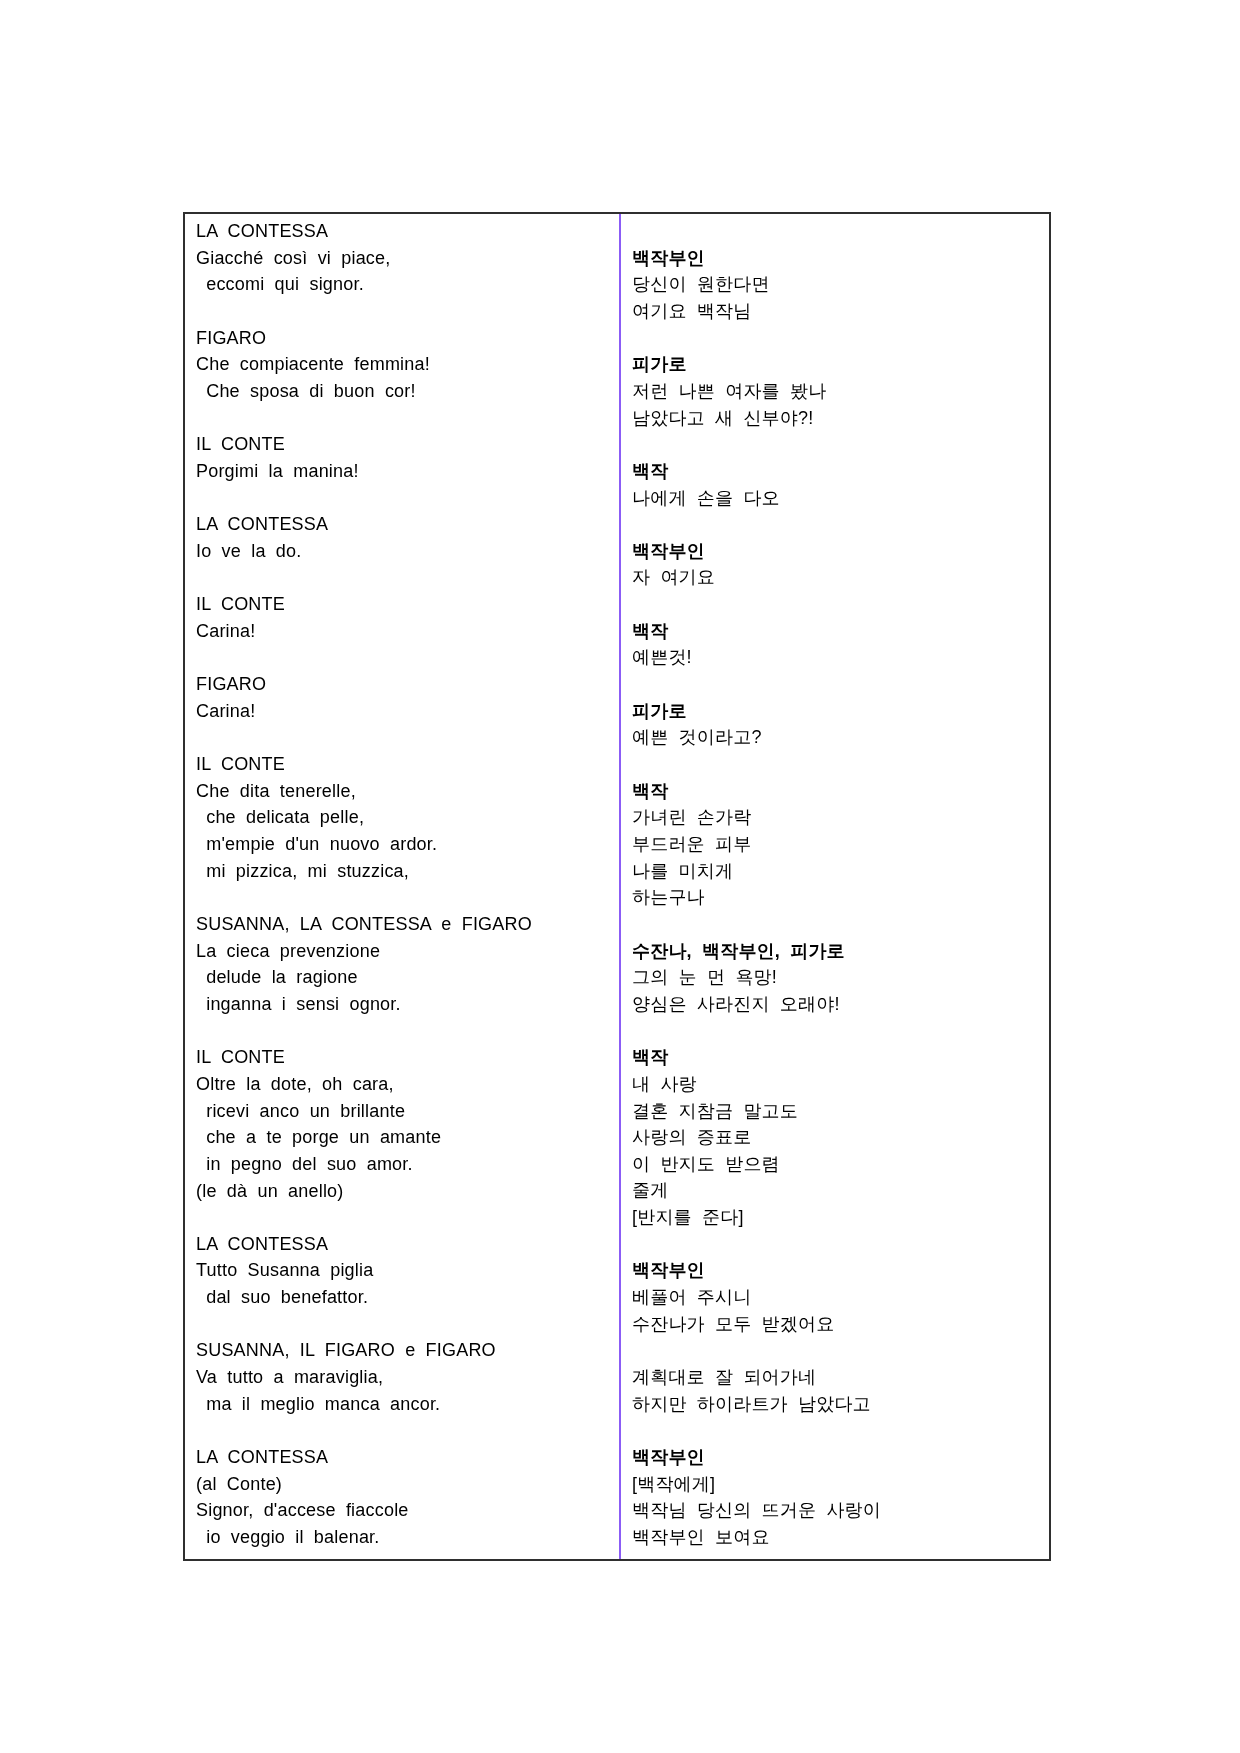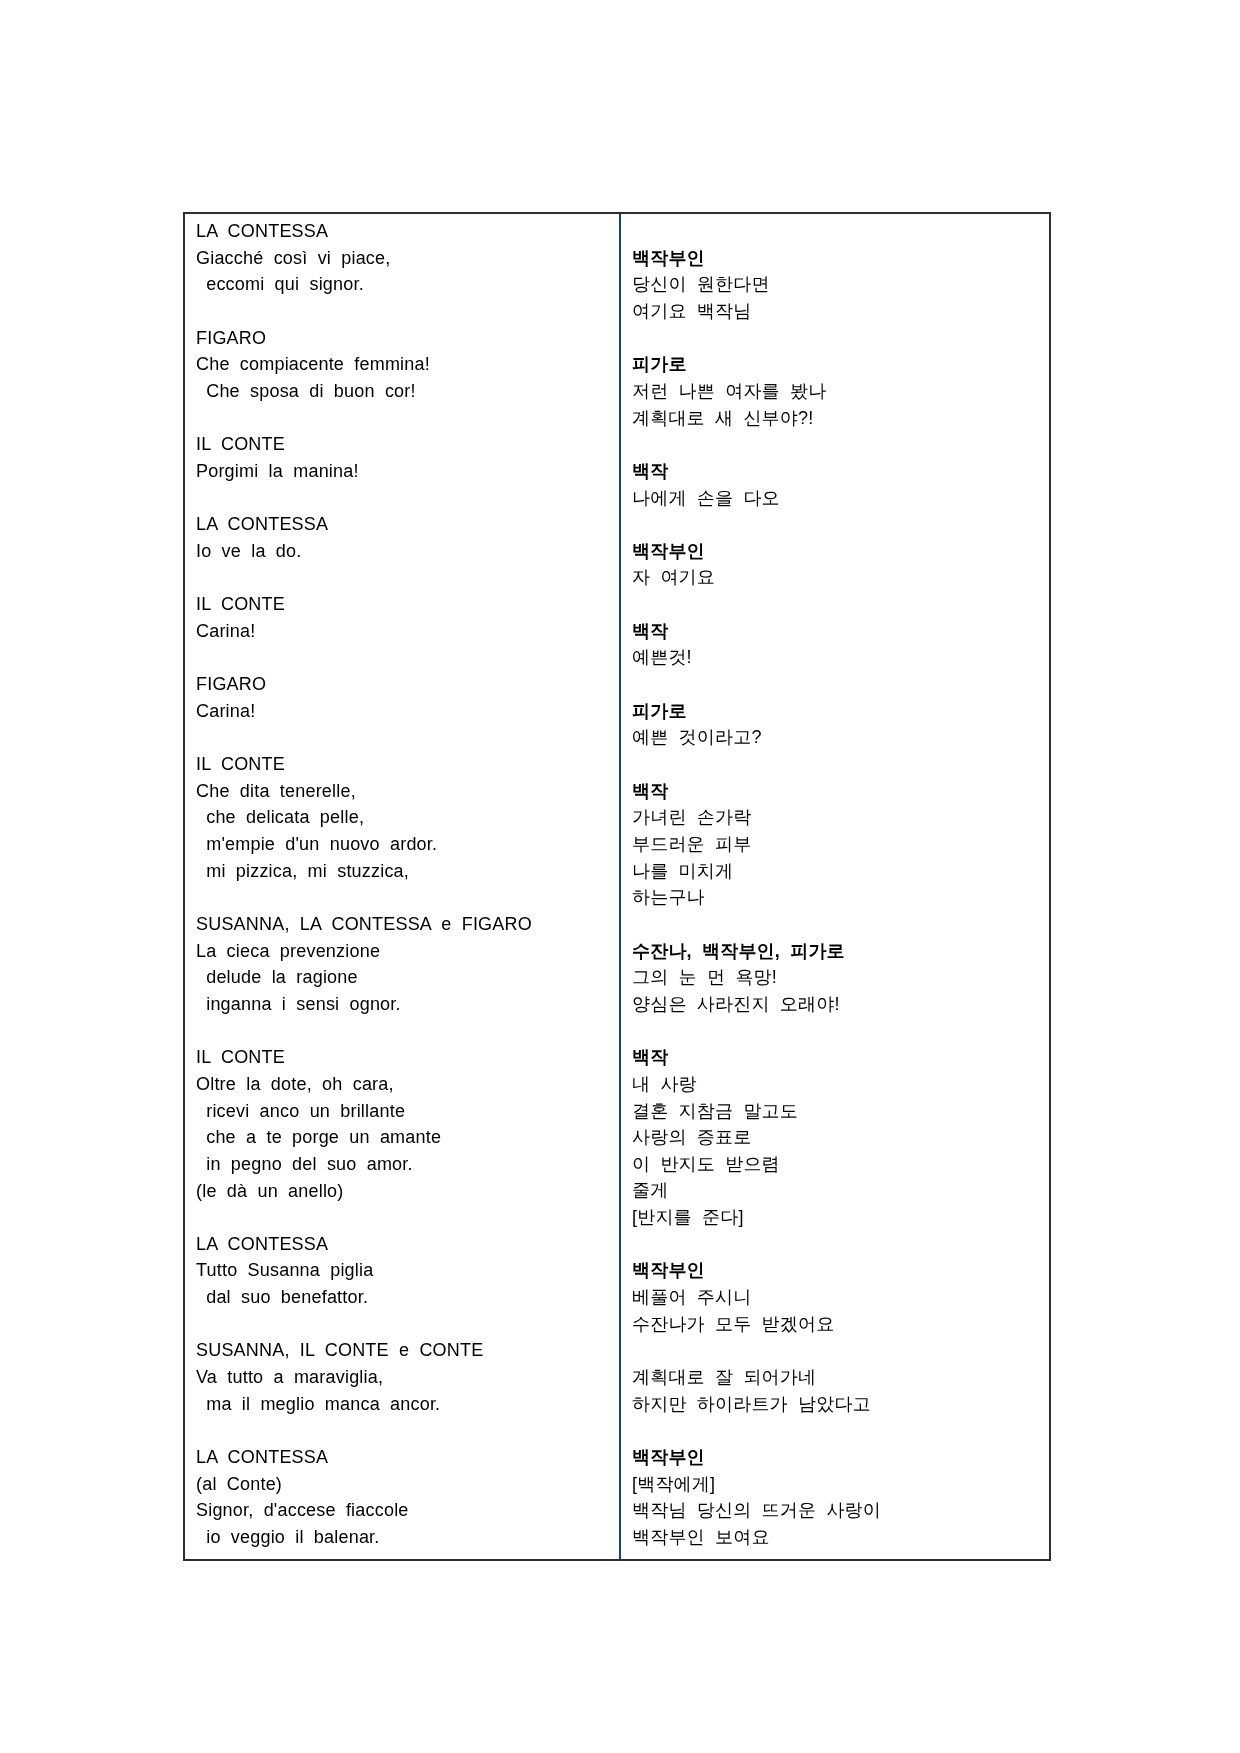--- a/index.html
+++ b/index.html
@@ -32,21 +32,21 @@
     line-height: 26.65px;
     letter-spacing: 0.2px;
     word-spacing: 5px;
   }
   .cell-left {
     width: 434px;
     padding: 4px 10px 8px 11px;
   }
   .cell-right {
     flex: 1;
-    border-left: 2px solid #0c4a6e;
+    border-left: 2px solid #8b5cf6;
     
     padding: 30.65px 10px 8px 11px;
   }
   .block { margin-bottom: 26.65px; }
   .block:last-child { margin-bottom: 0; }
   .speaker, .line {
     white-space: pre;
     min-height: 26.65px;
   }
   .speaker.bold { font-weight: 700; }
@@ -113,21 +113,21 @@
           <div class="line">(le dà un anello)</div>
         </div>
 
   <div class="block">
     <div class="speaker">LA CONTESSA</div>
   <div class="line">Tutto Susanna piglia</div>
           <div class="line"> dal suo benefattor.</div>
         </div>
 
   <div class="block">
-    <div class="speaker">SUSANNA, IL CONTE e CONTE</div>
+    <div class="speaker">SUSANNA, IL FIGARO e FIGARO</div>
   <div class="line">Va tutto a maraviglia,</div>
           <div class="line"> ma il meglio manca ancor.</div>
         </div>
 
   <div class="block">
     <div class="speaker">LA CONTESSA</div>
   <div class="line">(al Conte)</div>
           <div class="line">Signor, d'accese fiaccole</div>
           <div class="line"> io veggio il balenar.</div>
         </div>
@@ -135,21 +135,21 @@
     <div class="cell cell-right">
   <div class="block">
     <div class="speaker bold">백작부인</div>
   <div class="line">당신이 원한다면</div>
           <div class="line">여기요 백작님</div>
         </div>
 
   <div class="block">
     <div class="speaker bold">피가로</div>
   <div class="line">저런 나쁜 여자를 봤나</div>
-          <div class="line">계획대로 새 신부야?!</div>
+          <div class="line">남았다고 새 신부야?!</div>
         </div>
 
   <div class="block">
     <div class="speaker bold">백작</div>
   <div class="line">나에게 손을 다오</div>
         </div>
 
   <div class="block">
     <div class="speaker bold">백작부인</div>
   <div class="line">자 여기요</div>

